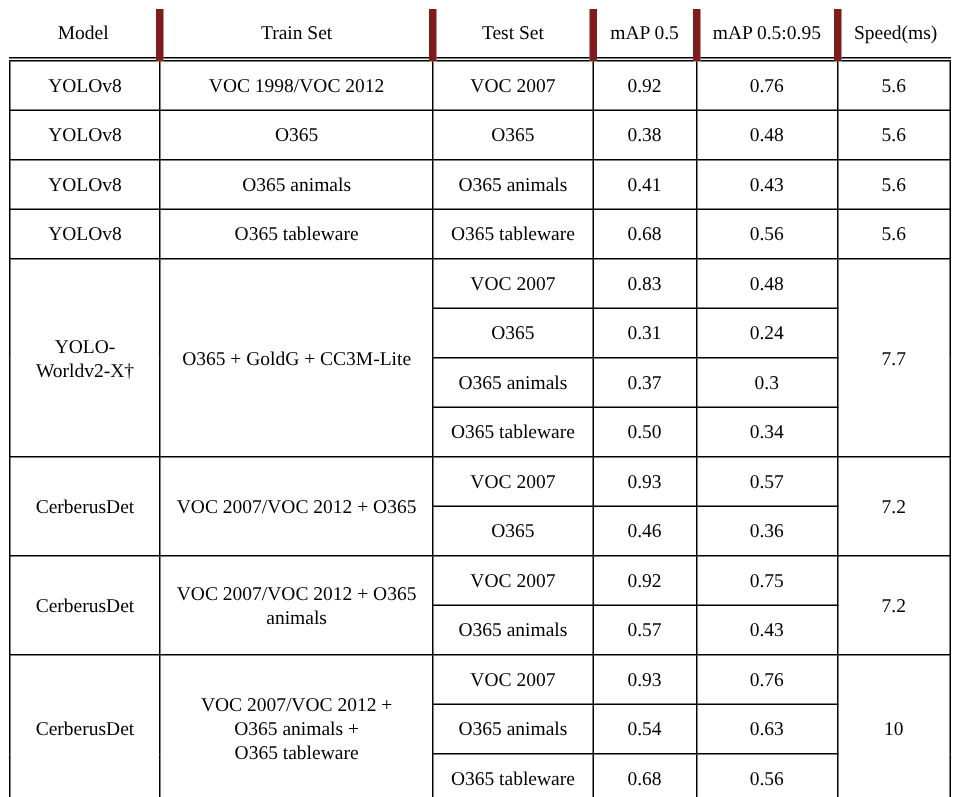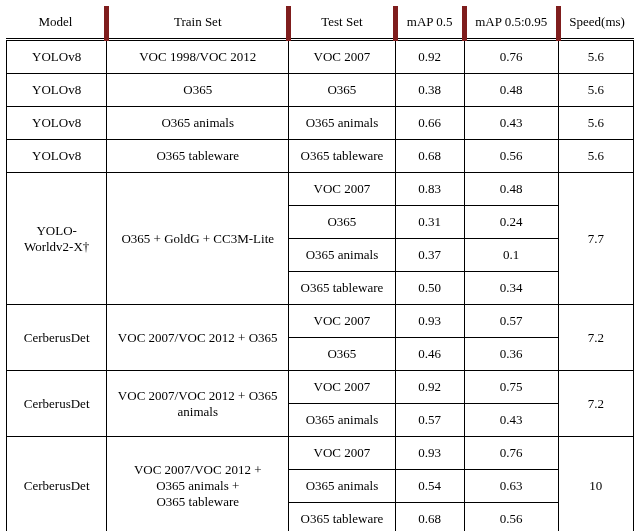--- a/index.html
+++ b/index.html
@@ -82,21 +82,21 @@
       <td>O365</td>
       <td>O365</td>
       <td>0.38</td>
       <td>0.48</td>
       <td>5.6</td>
     </tr>
     <tr>
       <td>YOLOv8</td>
       <td>O365 animals</td>
       <td>O365 animals</td>
-      <td>0.66</td>
+      <td>0.41</td>
       <td>0.43</td>
       <td>5.6</td>
     </tr>
     <tr>
       <td>YOLOv8</td>
       <td>O365 tableware</td>
       <td>O365 tableware</td>
       <td>0.68</td>
       <td>0.56</td>
       <td>5.6</td>
@@ -111,21 +111,21 @@
       <td rowspan="4">7.7</td>
     </tr>
     <tr>
       <td>O365</td>
       <td>0.31</td>
       <td>0.24</td>
     </tr>
     <tr>
       <td>O365 animals</td>
       <td>0.37</td>
-      <td>0.1</td>
+      <td>0.3</td>
     </tr>
     <tr>
       <td>O365 tableware</td>
       <td>0.50</td>
       <td>0.34</td>
     </tr>
 
     <tr>
       <td rowspan="2">CerberusDet</td>
       <td rowspan="2">VOC 2007/VOC 2012 + O365</td>

